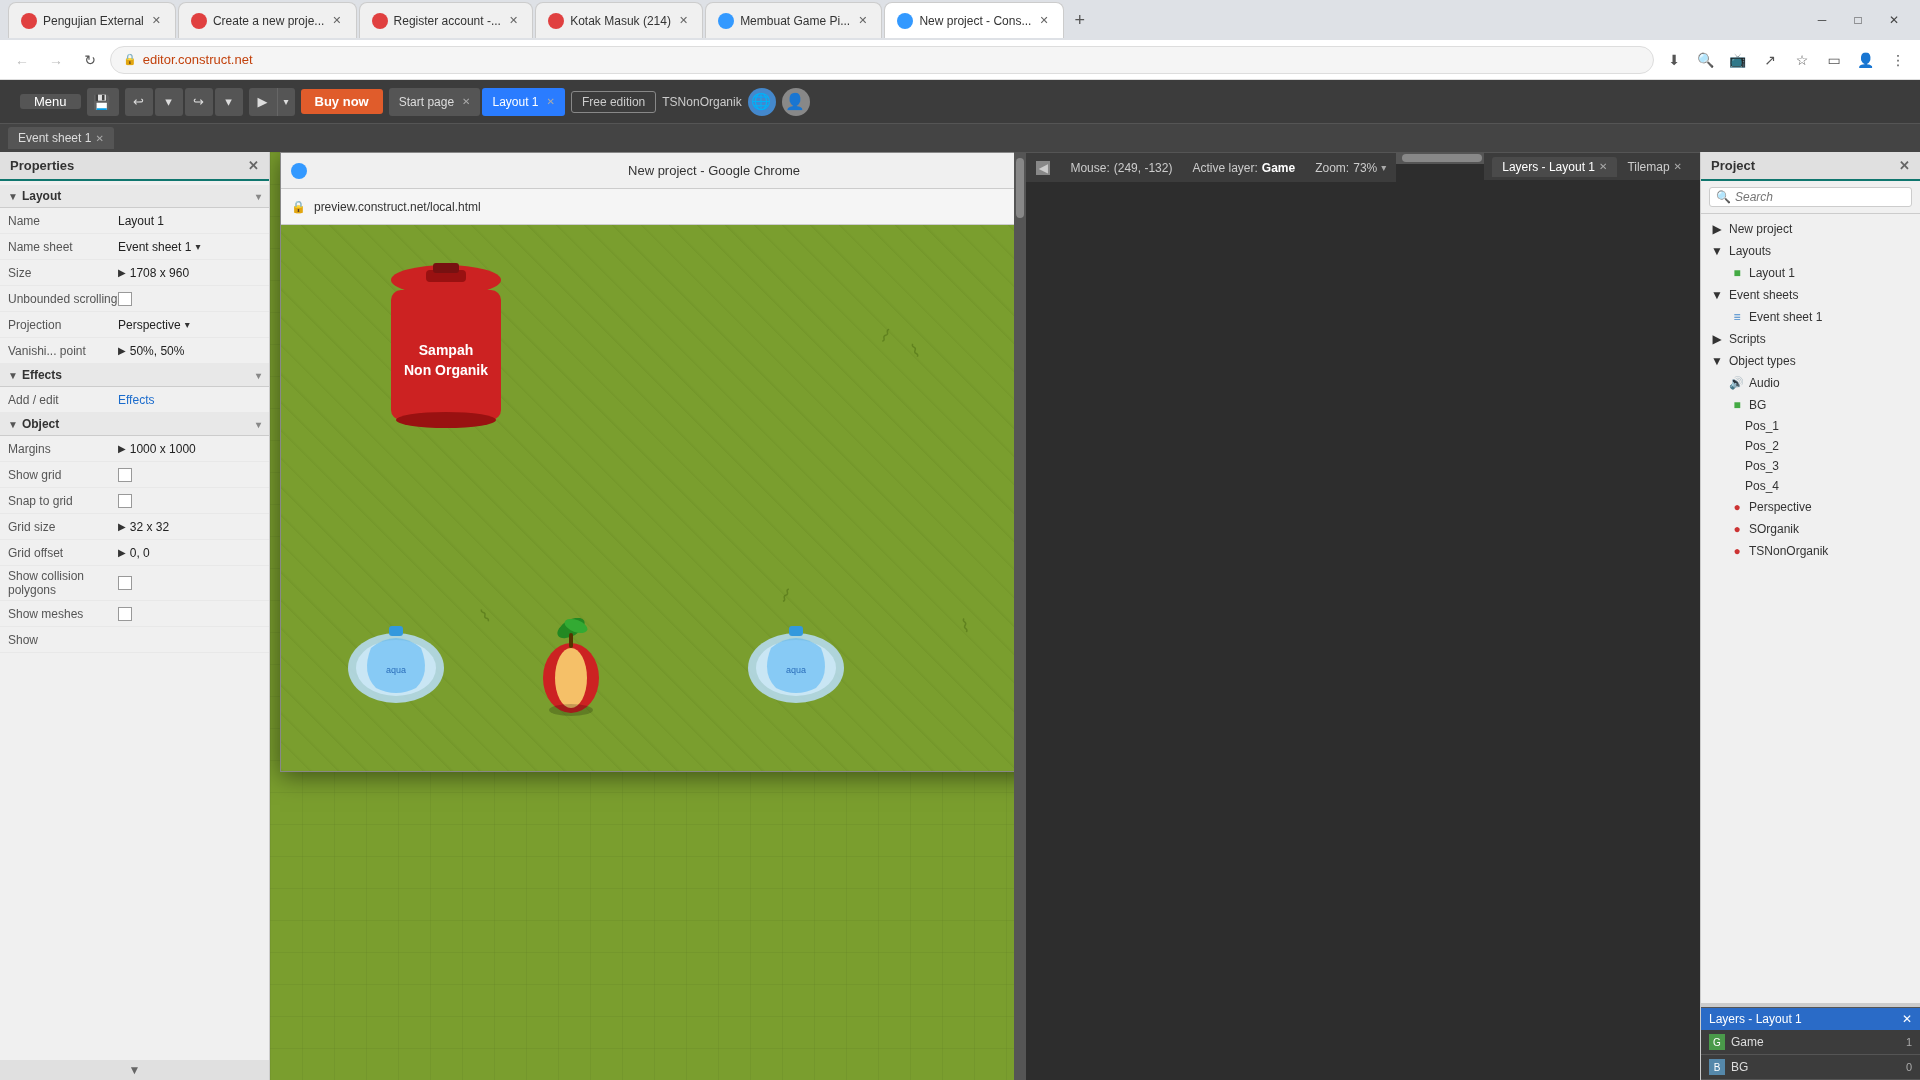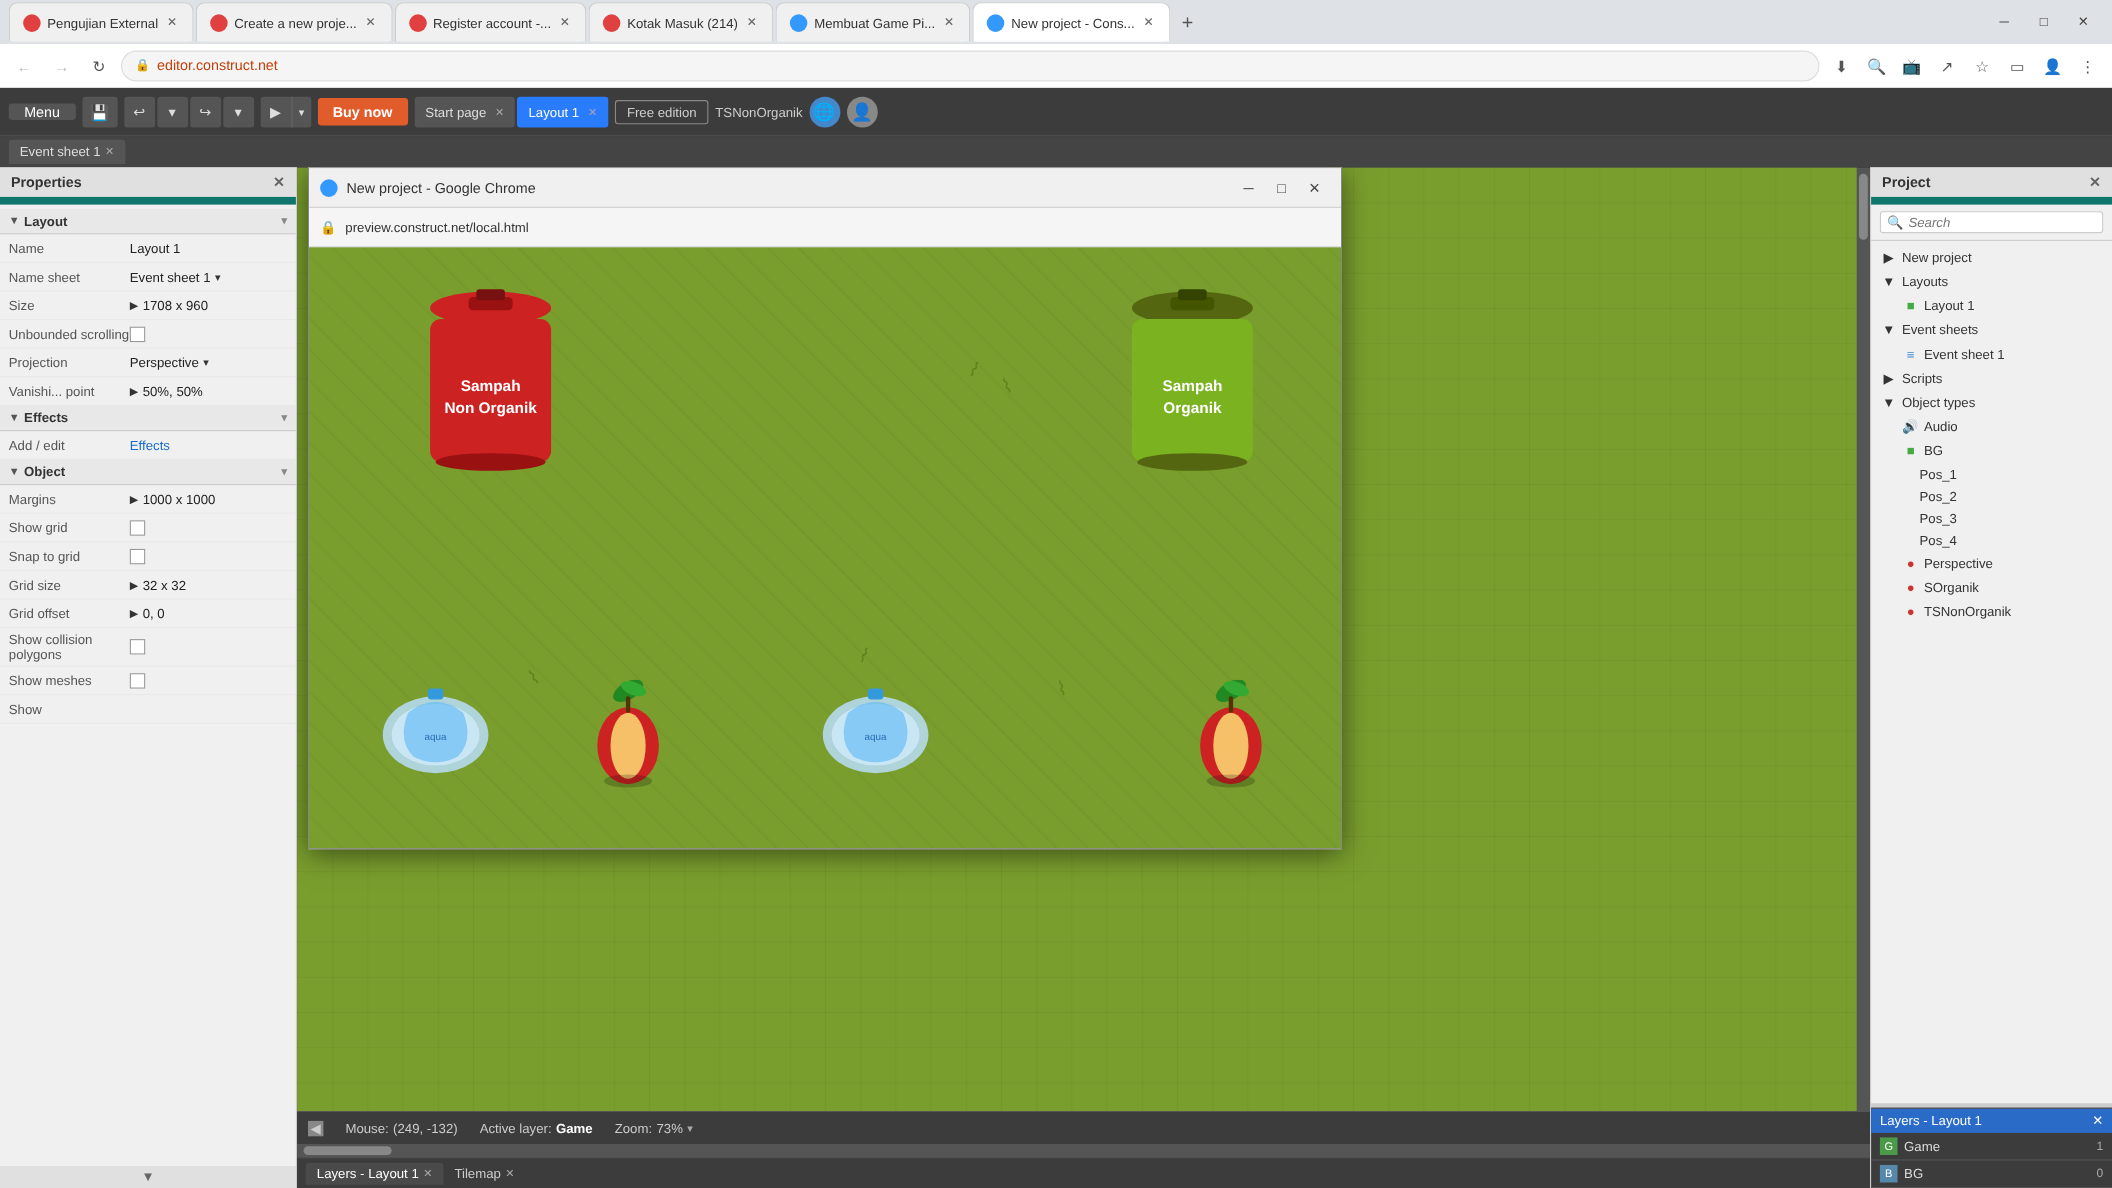--- a/index.html
+++ b/index.html
@@ -28,21 +28,21 @@
     .address-bar .lock-icon { color: #555; font-size: 11px; }
     .address-text { flex: 1; color: #c2410c; }
     .addr-actions { display: flex; gap: 4px; }
     .addr-action-btn { width: 28px; height: 28px; display: flex; align-items: center; justify-content: center; border-radius: 50%; cursor: pointer; color: #555; font-size: 14px; }
 
     
     .app-area { flex: 1; display: flex; flex-direction: column; background: #2d2d2d; overflow: hidden; }
 
     
     .app-toolbar { display: flex; align-items: center; background: #3c3c3c; height: 44px; padding: 0 8px; gap: 6px; flex-shrink: 0; border-bottom: 1px solid #555; }
-    .menu-btn { background: #555; color: #fff; border: none; padding: 0 14px; border-radius: 3px; font-size: 13px; cursor: pointer; }
+    .menu-btn { background: #555; color: #fff; border: none; padding: 0 14px; border-radius: 3px; font-size: 13px; cursor: pointer; margin-left: 12px; }
     .save-btn { width: 32px; height: 28px; display: flex; align-items: center; justify-content: center; background: #555; border-radius: 3px; cursor: pointer; color: #ddd; font-size: 14px; }
     .undo-redo { display: flex; align-items: center; gap: 2px; }
     .undo-redo-btn { width: 28px; height: 28px; display: flex; align-items: center; justify-content: center; background: #555; border-radius: 3px; cursor: pointer; color: #ddd; font-size: 13px; }
     .play-btn { display: flex; align-items: center; background: #555; border-radius: 3px; cursor: pointer; color: #ddd; height: 28px; }
     .play-btn .play-icon { width: 28px; height: 28px; display: flex; align-items: center; justify-content: center; font-size: 13px; }
     .play-btn .play-arrow { width: 18px; height: 28px; display: flex; align-items: center; justify-content: center; border-left: 1px solid #666; font-size: 10px; }
     .buy-btn { background: #e05c2b; color: #fff; border: none; padding: 5px 14px; border-radius: 3px; font-size: 13px; cursor: pointer; font-weight: bold; }
     .toolbar-tabs { display: flex; gap: 2px; }
     .toolbar-tab { display: flex; align-items: center; background: #555; border-radius: 3px; padding: 4px 10px; font-size: 12px; color: #ddd; cursor: pointer; gap: 4px; height: 28px; }
     .toolbar-tab.active { background: #2a7cff; color: #fff; }
@@ -55,21 +55,21 @@
     
     .event-sheet-bar { background: #444; height: 28px; display: flex; align-items: center; padding: 0 8px; flex-shrink: 0; }
     .event-tab { background: #555; border-radius: 3px 3px 0 0; padding: 4px 10px; font-size: 12px; color: #ddd; cursor: pointer; display: flex; align-items: center; gap: 4px; }
     .event-tab .tab-x { font-size: 10px; color: #aaa; }
 
     
     .main-content { flex: 1; display: flex; overflow: hidden; }
 
     
     .left-panel { width: 270px; background: #f0f0f0; display: flex; flex-direction: column; flex-shrink: 0; border-right: 1px solid #ccc; }
-    .panel-header { display: flex; align-items: center; background: #e0e0e0; padding: 6px 10px; border-bottom: 7px solid #0f766e; font-weight: bold; font-size: 13px; color: #333; }
+    .panel-header { display: flex; align-items: center; background: #e0e0e0; padding: 6px 10px; border-bottom: 2px solid #0f766e; font-weight: bold; font-size: 13px; color: #333; }
     .panel-header .close-btn { margin-left: auto; cursor: pointer; color: #666; }
 
     .properties-content { flex: 1; overflow-y: auto; padding: 4px 0; }
     .prop-section-header { display: flex; align-items: center; padding: 4px 8px; background: #e8e8e8; font-weight: bold; font-size: 12px; color: #333; cursor: pointer; border-bottom: 1px solid #ccc; }
     .prop-section-header .section-arrow { margin-right: 4px; font-size: 10px; color: #555; }
     .prop-section-header .section-expand { margin-left: auto; font-size: 10px; color: #888; }
     .prop-row { display: flex; align-items: center; padding: 3px 8px; border-bottom: 1px solid #e8e8e8; min-height: 26px; }
     .prop-label { width: 110px; color: #555; font-size: 12px; flex-shrink: 0; }
     .prop-value { flex: 1; color: #222; font-size: 12px; display: flex; align-items: center; gap: 4px; }
     .prop-value .arrow { color: #333; font-size: 10px; cursor: pointer; }
@@ -133,21 +133,21 @@
     
     .layout-bg { position: absolute; inset: 0; background: #7a9e2e; }
     .layout-grid { position: absolute; inset: 0; opacity: 0.15; background-image: linear-gradient(rgba(0,0,0,0.3) 1px, transparent 1px), linear-gradient(90deg, rgba(0,0,0,0.3) 1px, transparent 1px); background-size: 32px 32px; }
 
     
     .h-scroll { height: 12px; background: #555; display: flex; align-items: center; flex-shrink: 0; padding: 0 2px; }
     .h-scroll-thumb { height: 8px; width: 80px; background: #888; border-radius: 4px; margin-left: 4px; }
     .v-scroll { width: 12px; background: #555; display: flex; flex-direction: column; align-items: center; flex-shrink: 0; padding: 2px 0; }
     .v-scroll-thumb { width: 8px; height: 60px; background: #888; border-radius: 4px; margin-top: 4px; }
 
-    .center-with-scroll { display: flex; flex-direction: column; flex: 1; overflow: hidden; }
+    .center-with-scroll { display: flex; flex-direction: row; flex: 1; overflow: hidden; text-align: center; }
     .center-inner { flex: 1; display: flex; overflow: hidden; position: relative; }
   </style>
 </head>
 <body>
 
 <div class="browser-outer">
 
   <div class="tab-bar">
 
     <div class="browser-tab">

